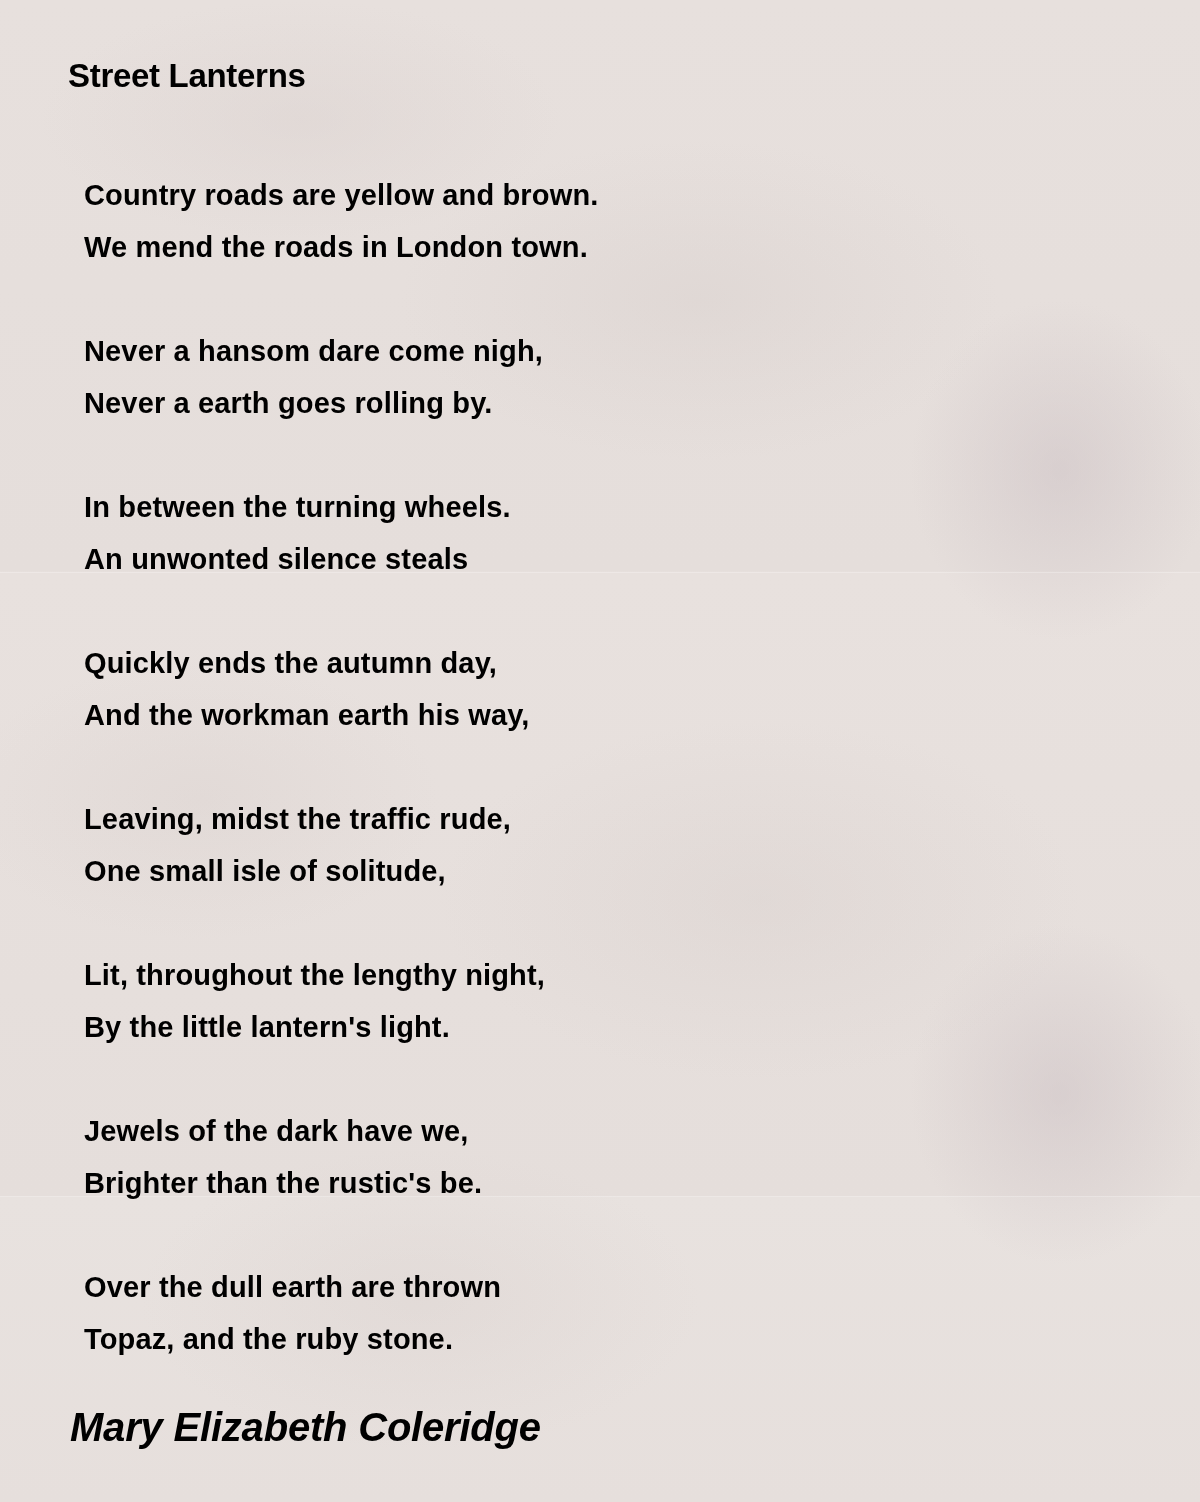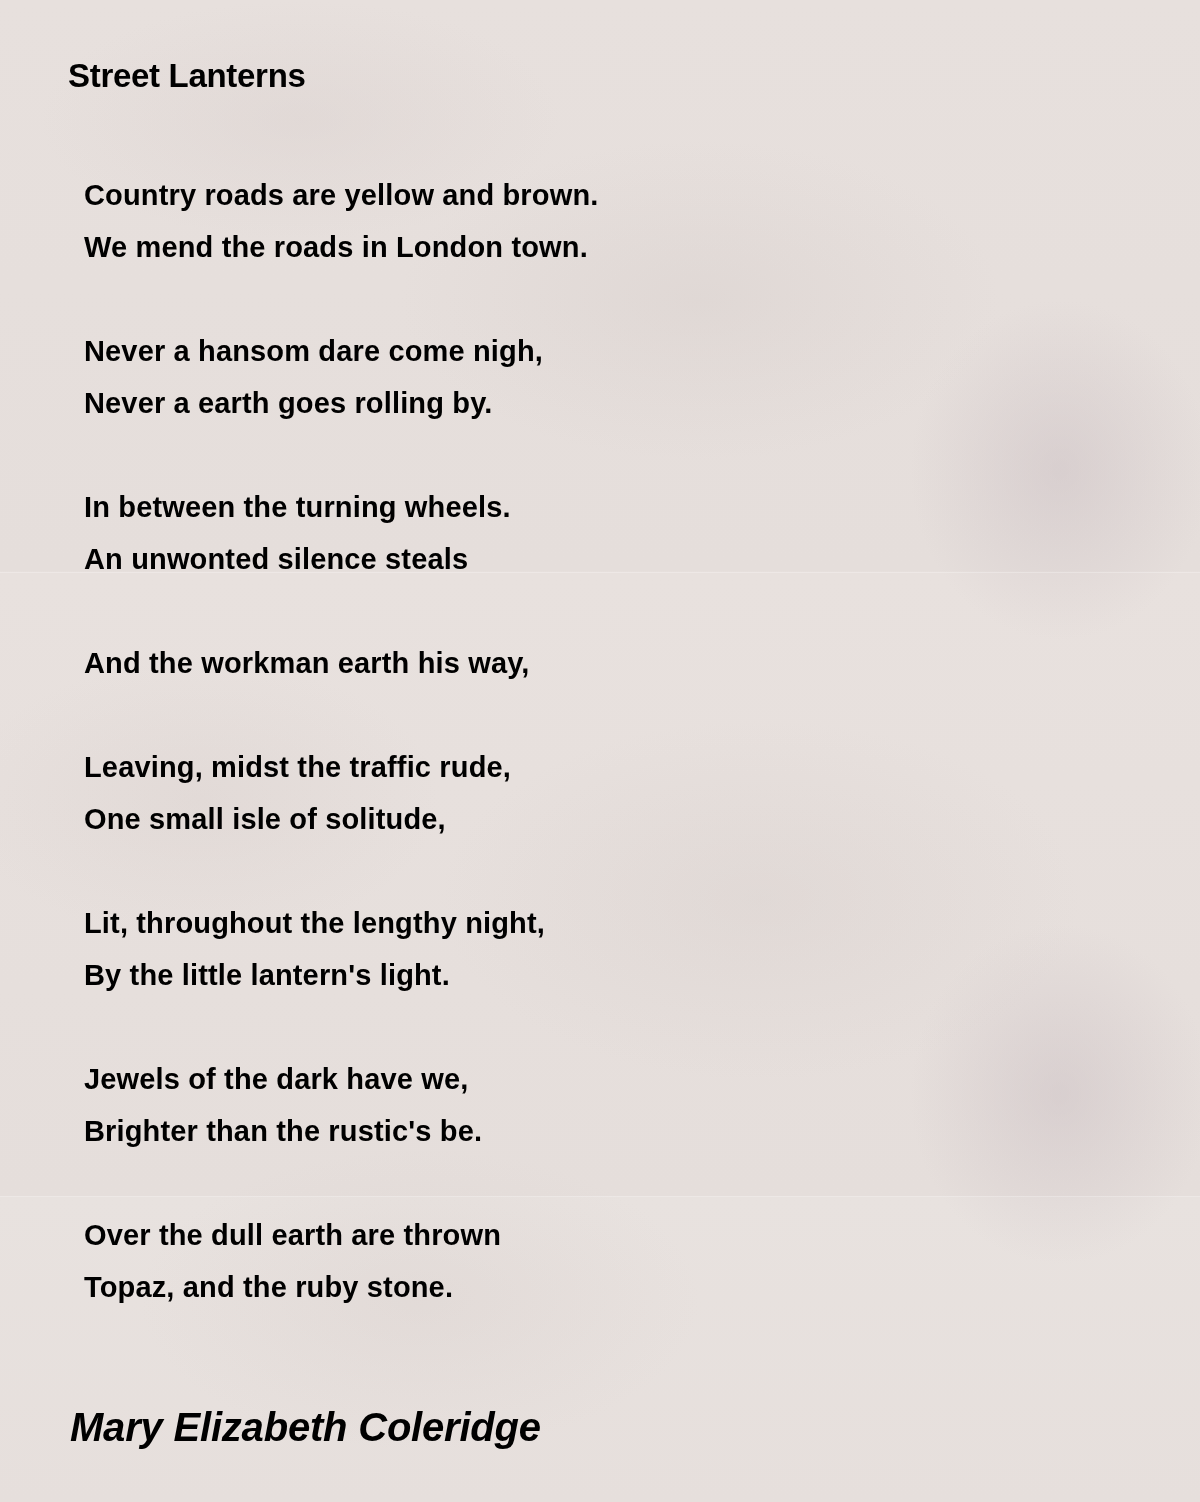--- a/index.html
+++ b/index.html
@@ -103,20 +103,21 @@
     </div>
     <div class="stanza">
       <span class="line">Never a hansom dare come nigh,</span>
       <span class="line">Never a earth goes rolling by.</span>
     </div>
     <div class="stanza">
       <span class="line">In between the turning wheels.</span>
       <span class="line">An unwonted silence steals</span>
     </div>
     <div class="stanza">
+      <span class="line">Quickly ends the autumn day,</span>
       <span class="line">And the workman earth his way,</span>
     </div>
     <div class="stanza">
       <span class="line">Leaving, midst the traffic rude,</span>
       <span class="line">One small isle of solitude,</span>
     </div>
     <div class="stanza">
       <span class="line">Lit, throughout the lengthy night,</span>
       <span class="line">By the little lantern's light.</span>
     </div>

